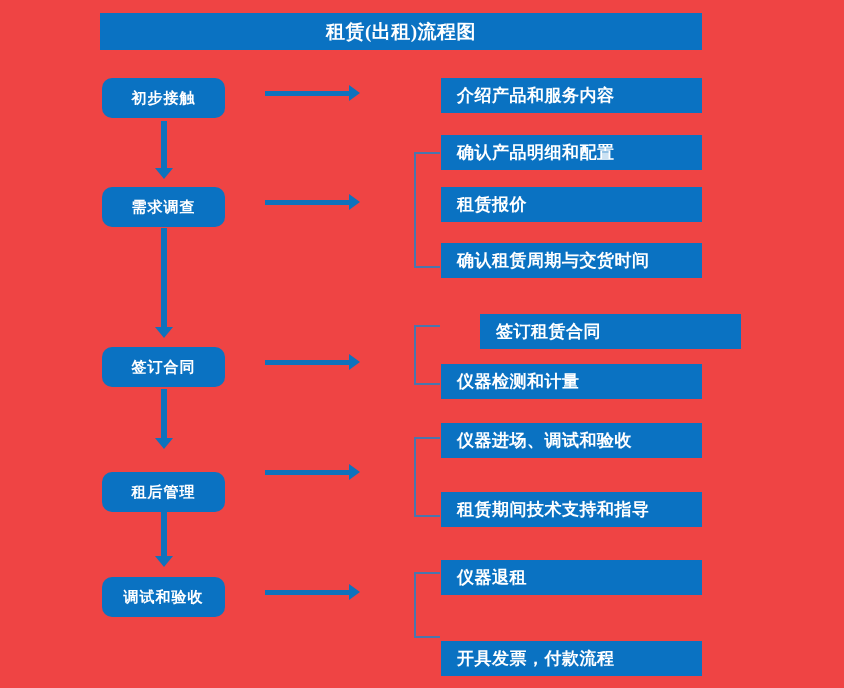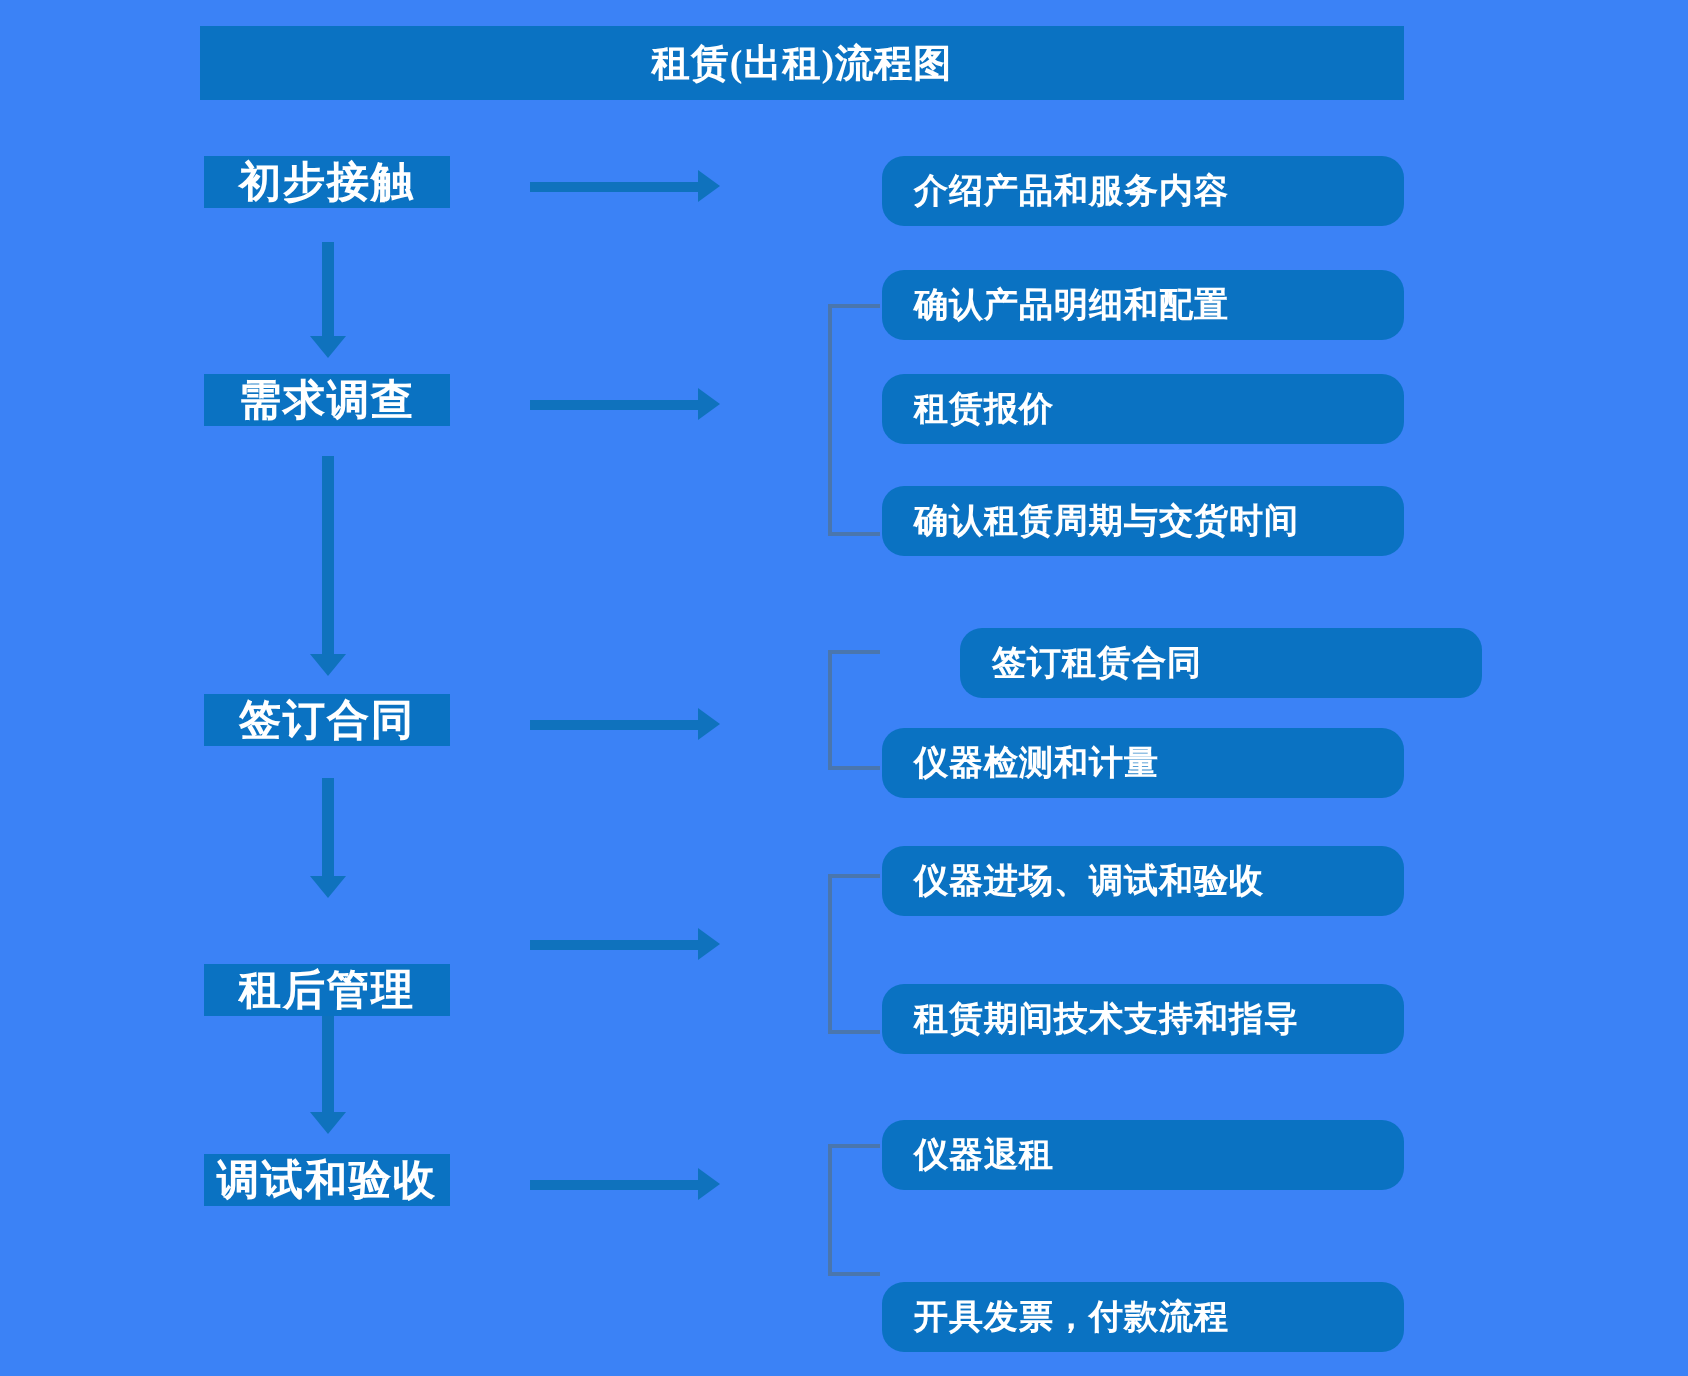--- a/index.html
+++ b/index.html
@@ -8,21 +8,21 @@
     padding: 0;
     background: #ffffff;
   }
   body {
     font-family: "Liberation Serif", "DejaVu Serif", serif;
   }
   #canvas {
     position: relative;
     width: 844px;
     height: 688px;
-    background: #3b82f6;
+    background: #ef4444;
     overflow: hidden;
   }
 
   
   .title-banner {
     position: absolute;
     left: 100px;
     top: 13px;
     width: 602px;
     height: 37px;
@@ -35,50 +35,50 @@
     font-weight: bold;
     letter-spacing: 0.5px;
     font-family: "Liberation Serif", "DejaVu Serif", serif;
   }
 
   
   .stage-box {
     position: absolute;
     left: 102px;
     width: 123px;
-    height: 26px;
+    height: 40px;
     background: #0a72c2;
     color: #ffffff;
     display: flex;
     align-items: center;
     justify-content: center;
-    font-size: 21px;
+    font-size: 15px;
     font-weight: bold;
     letter-spacing: 1px;
     font-family: "Liberation Serif", "DejaVu Serif", serif;
+    border-radius: 10px;
   }
 
   
   .detail-box {
     position: absolute;
     left: 441px;
     width: 261px;
     height: 35px;
     background: #0a72c2;
     color: #ffffff;
     display: flex;
     align-items: center;
     padding-left: 16px;
     box-sizing: border-box;
     font-size: 17px;
     font-weight: bold;
     letter-spacing: 0.5px;
     font-family: "Liberation Serif", "DejaVu Serif", serif;
     white-space: nowrap;
-    border-radius: 11px;
   }
 
   
   .h-arrow {
     position: absolute;
     height: 16px;
     pointer-events: none;
   }
   .h-arrow .shaft {
     position: absolute;
@@ -175,21 +175,21 @@
         <div class="shaft" style="height: 50px; background: rgb(15, 114, 189);"></div>
         <div class="head" style="top: 49px; border-top-color: rgb(15, 114, 189);"></div>
       </div>
       <div class="v-arrow" style="left: 155px; top: 497px; height: 70px;">
         <div class="shaft" style="height: 60px; background: rgb(15, 114, 189);"></div>
         <div class="head" style="top: 59px; border-top-color: rgb(15, 114, 189);"></div>
       </div>
       <div class="stage-box" style="top: 78px; background: rgb(10, 114, 194); color: rgb(255, 255, 255);">初步接触</div>
       <div class="stage-box" style="top: 187px; background: rgb(10, 114, 194); color: rgb(255, 255, 255);">需求调查</div>
       <div class="stage-box" style="top: 347px; background: rgb(10, 114, 194); color: rgb(255, 255, 255);">签订合同</div>
-      <div class="stage-box" style="top: 482px; background: rgb(10, 114, 194); color: rgb(255, 255, 255);">租后管理</div>
+      <div class="stage-box" style="top: 472px; background: rgb(10, 114, 194); color: rgb(255, 255, 255);">租后管理</div>
       <div class="stage-box" style="top: 577px; background: rgb(10, 114, 194); color: rgb(255, 255, 255);">调试和验收</div>
       <div class="detail-box" style="top: 78px; background: rgb(10, 114, 194); color: rgb(255, 255, 255);">介绍产品和服务内容</div>
       <div class="detail-box" style="top: 135px; background: rgb(10, 114, 194); color: rgb(255, 255, 255);">确认产品明细和配置</div>
       <div class="detail-box" style="top: 187px; background: rgb(10, 114, 194); color: rgb(255, 255, 255);">租赁报价</div>
       <div class="detail-box" style="top: 243px; background: rgb(10, 114, 194); color: rgb(255, 255, 255);">确认租赁周期与交货时间</div>
       <div class="detail-box" style="top: 314px; background: rgb(10, 114, 194); color: rgb(255, 255, 255); margin-left: 39px;">签订租赁合同</div>
       <div class="detail-box" style="top: 364px; background: rgb(10, 114, 194); color: rgb(255, 255, 255);">仪器检测和计量</div>
       <div class="detail-box" style="top: 423px; background: rgb(10, 114, 194); color: rgb(255, 255, 255);">仪器进场、调试和验收</div>
       <div class="detail-box" style="top: 492px; background: rgb(10, 114, 194); color: rgb(255, 255, 255);">租赁期间技术支持和指导</div>
       <div class="detail-box" style="top: 560px; background: rgb(10, 114, 194); color: rgb(255, 255, 255);">仪器退租</div>

